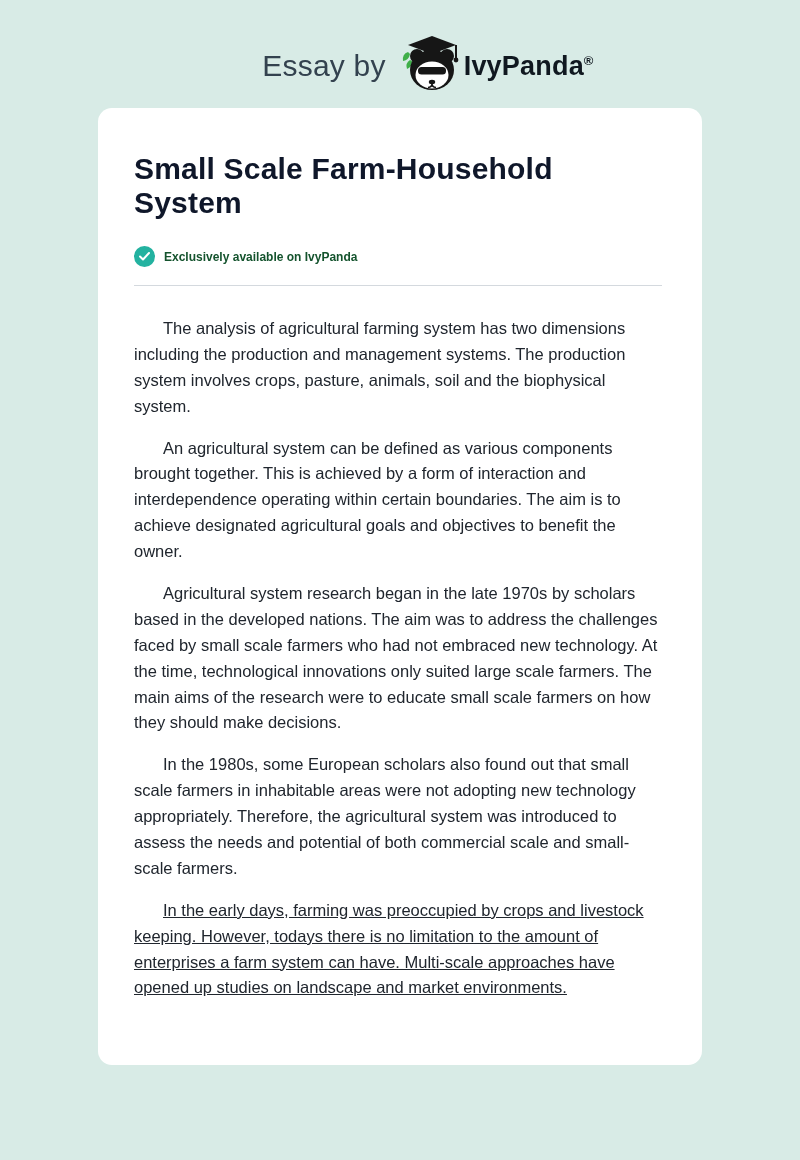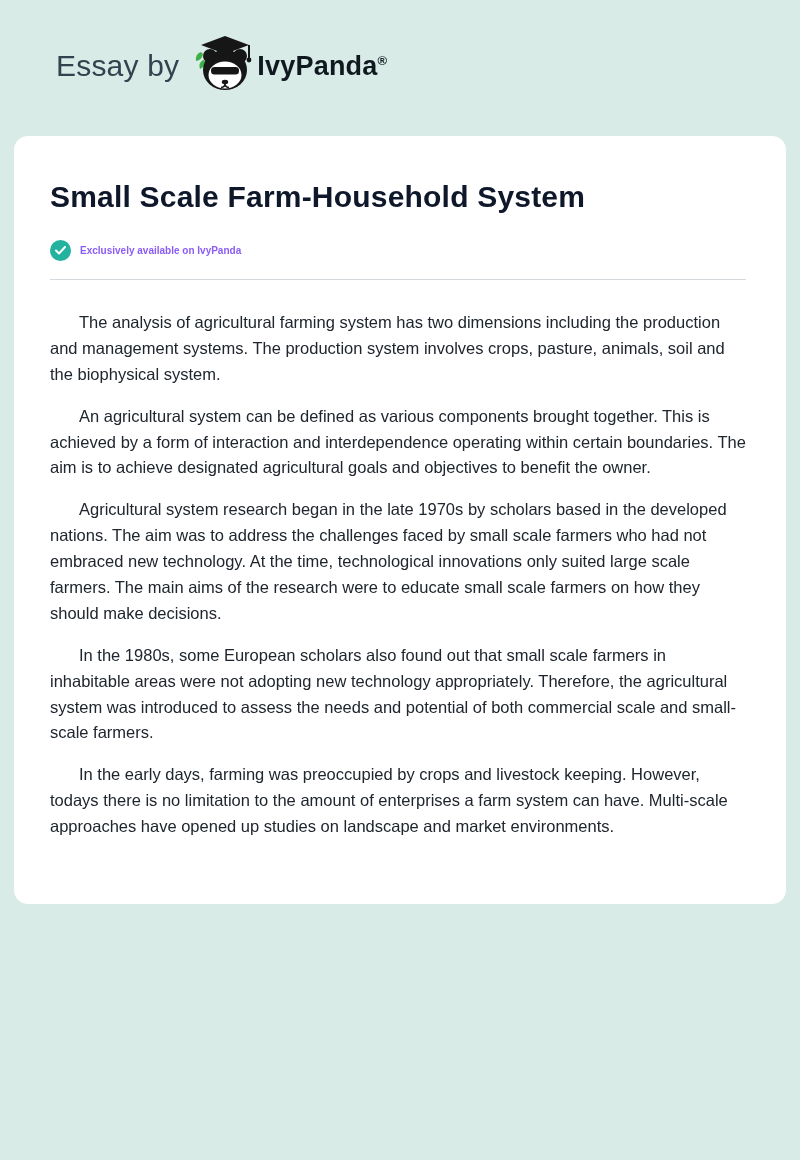--- a/index.html
+++ b/index.html
@@ -9,22 +9,23 @@
   }
   body {
     background: #d8ebe6;
     min-height: 1160px;
   }
 
   
   .site-header {
     display: flex;
     align-items: center;
-    padding: 34px 0 38px 56px;
+    padding: 34px 0 10px 56px;
     gap: 14px;
+    justify-content: center;
   }
   .essay-by {
     font-size: 30px;
     color: #33424f;
     letter-spacing: 0.2px;
   }
   .brand {
     display: flex;
     align-items: center;
     gap: 2px;
@@ -39,21 +40,21 @@
     letter-spacing: 0.2px;
   }
   .brand-name sup {
     font-size: 13px;
     font-weight: 700;
     vertical-align: super;
   }
 
   
   .card {
-    width: 772px;
+    width: 604px;
     margin: 0 auto 40px auto;
     background: #ffffff;
     border-radius: 14px;
     padding: 44px 40px 64px 36px;
   }
   .doc-title {
     font-size: 30px;
     font-weight: 700;
     color: #0f172a;
     letter-spacing: 0.2px;
@@ -70,43 +71,43 @@
     height: 21px;
     border-radius: 50%;
     background: #23b2a0;
     display: inline-flex;
     align-items: center;
     justify-content: center;
     flex: 0 0 auto;
   }
   .check-badge svg { display: block; }
   .availability-text {
-    font-size: 10px;
+    font-size: 12px;
     font-weight: 700;
-    color: #8b5cf6;
+    color: #14532d;
   }
   .divider {
     border: none;
     border-top: 1px solid #d4d9de;
     margin: 0 0 30px 0;
   }
   .section-heading {
     font-size: 28px;
     font-weight: 700;
     color: #131a24;
     margin-bottom: 24px;
   }
   .para {
     font-size: 16.5px;
     line-height: 1.57;
     color: #20262e;
     text-indent: 29px;
     margin-bottom: 16px;
   }
-  .para:last-child { margin-bottom: 0; }
+  .para:last-child { margin-bottom: 0; text-decoration: underline; }
 </style>
 </head>
 <body>
 
 <header class="site-header">
   <span class="essay-by">Essay by</span>
 
   <a class="brand">
     <span class="brand-logo">
       <svg width="62" height="60" viewBox="0 0 62 60" xmlns="http://www.w3.org/2000/svg">

